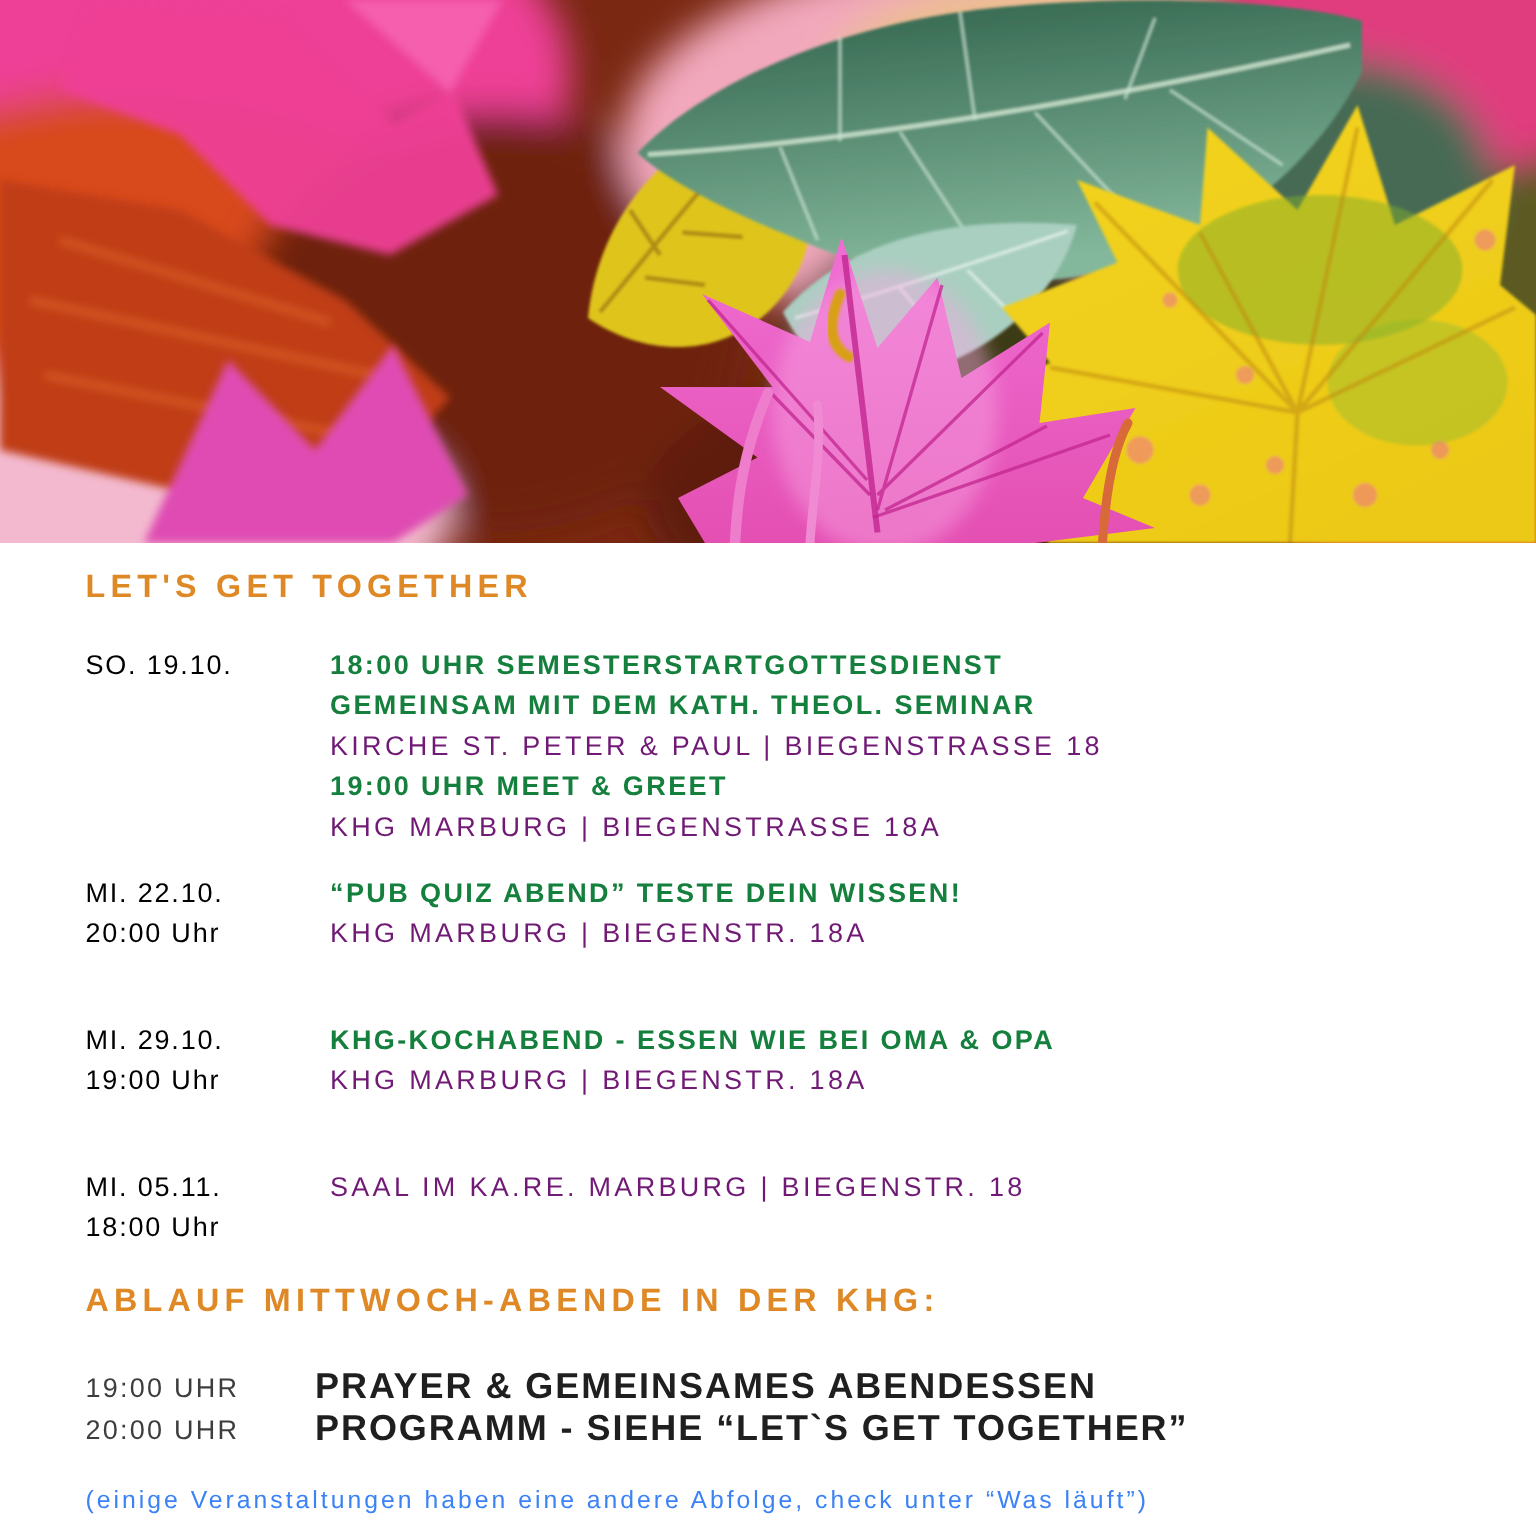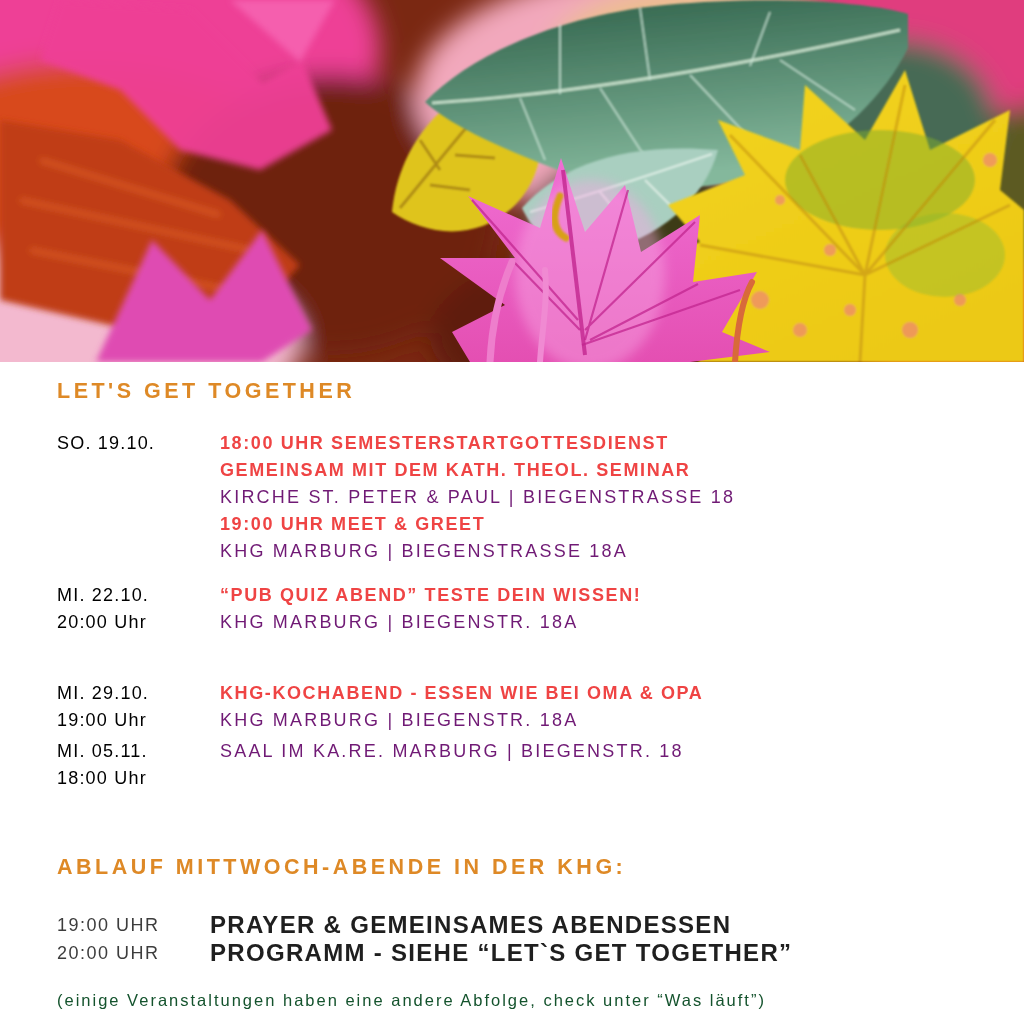--- a/index.html
+++ b/index.html
@@ -20,35 +20,35 @@
     color:#de8926;white-space:nowrap;
   }
   .event{
     position:absolute;left:57px;display:flex;align-items:flex-start;
   }
   .date-col{width:163px;flex:0 0 163px;}
   .date-col div{
     font-size:18px;color:#000000;letter-spacing:1.2px;line-height:27px;white-space:nowrap;
   }
   .info-col div{line-height:27px;white-space:nowrap;}
-  .t-bold{font-size:18px;font-weight:700;color:#ef4444;letter-spacing:1.6px;}
+  .t-bold{font-size:18px;font-weight:700;color:#15803d;letter-spacing:1.6px;}
   .t-reg{font-size:18px;font-weight:400;color:#701a75;letter-spacing:2.2px;}
 
   .sched-row{position:absolute;left:57px;display:flex;align-items:flex-start;}
   .sched-time{
     width:153px;flex:0 0 153px;font-size:18px;color:#3d3d3d;
     letter-spacing:1.5px;line-height:28px;white-space:nowrap;
   }
   .sched-label{
     font-size:24px;font-weight:700;color:#1f1f1f;letter-spacing:1.3px;
     line-height:28px;white-space:nowrap;
   }
   .footnote{
     position:absolute;left:57px;top:991px;
-    font-size:16.5px;color:#14532d;letter-spacing:2px;white-space:nowrap;
+    font-size:16.5px;color:#3b82f6;letter-spacing:2px;white-space:nowrap;
   }
 </style>
 </head>
 <body>
 
 <div class="page">
 
   <div class="hero">
     <svg viewBox="0 0 1024 362" preserveAspectRatio="none">
       <defs>
@@ -186,21 +186,21 @@
     <div class="date-col">
       <div>MI. 29.10.</div>
       <div>19:00 Uhr</div>
     </div>
     <div class="info-col">
       <div class="t-bold">KHG-KOCHABEND - ESSEN WIE BEI OMA &amp; OPA</div>
       <div class="t-reg">KHG MARBURG | BIEGENSTR. 18A</div>
     </div>
   </div>
 
-  <div class="event" style="top:738px">
+  <div class="event" style="top:778px">
     <div class="date-col">
       <div>MI. 05.11.</div>
       <div>18:00 Uhr</div>
     </div>
     <div class="info-col">
       <div class="t-reg">SAAL IM KA.RE. MARBURG | BIEGENSTR. 18</div>
     </div>
   </div>
 
   <div class="h-orange" style="top:855px">ABLAUF MITTWOCH-ABENDE IN DER KHG:</div>

